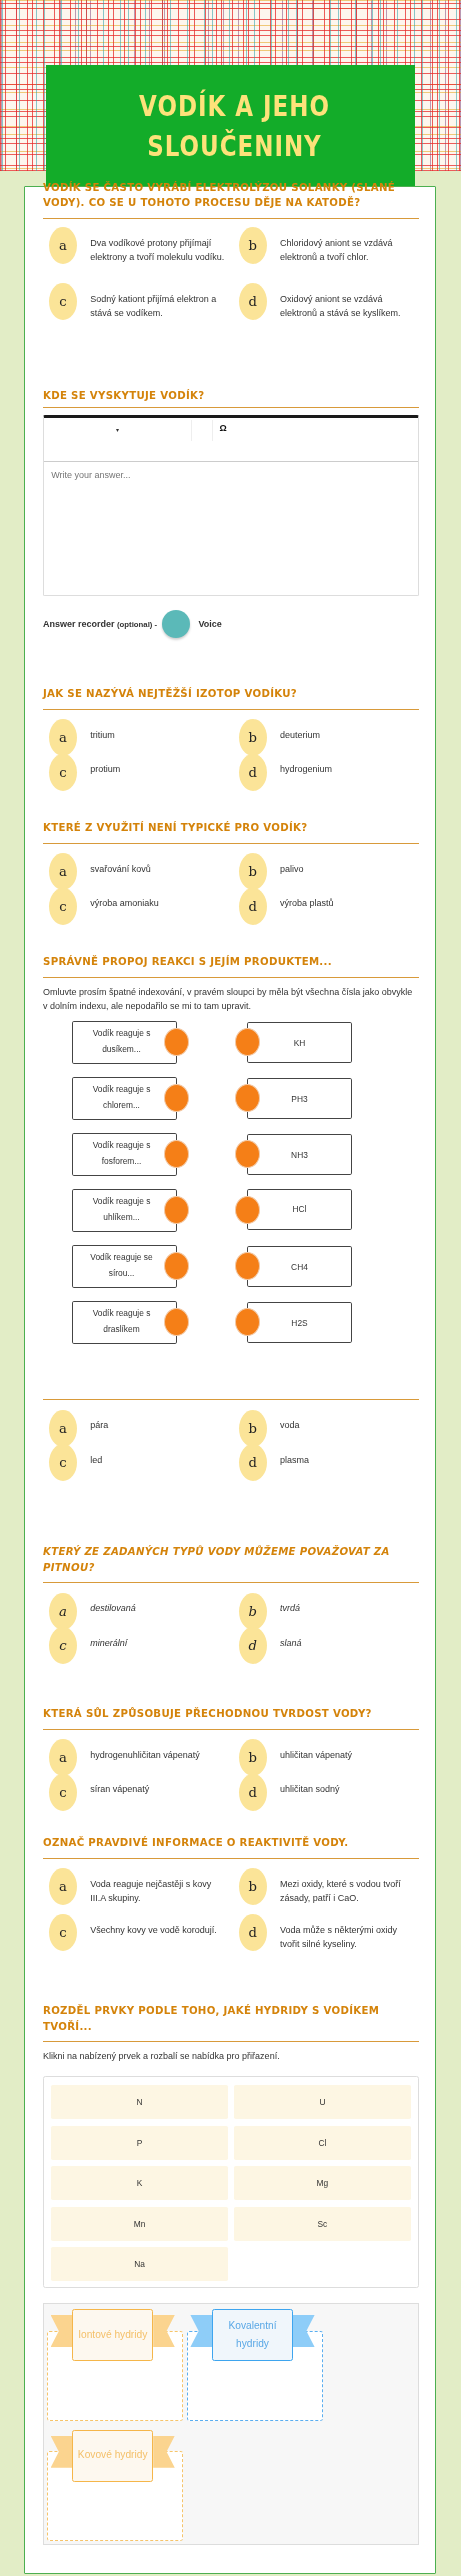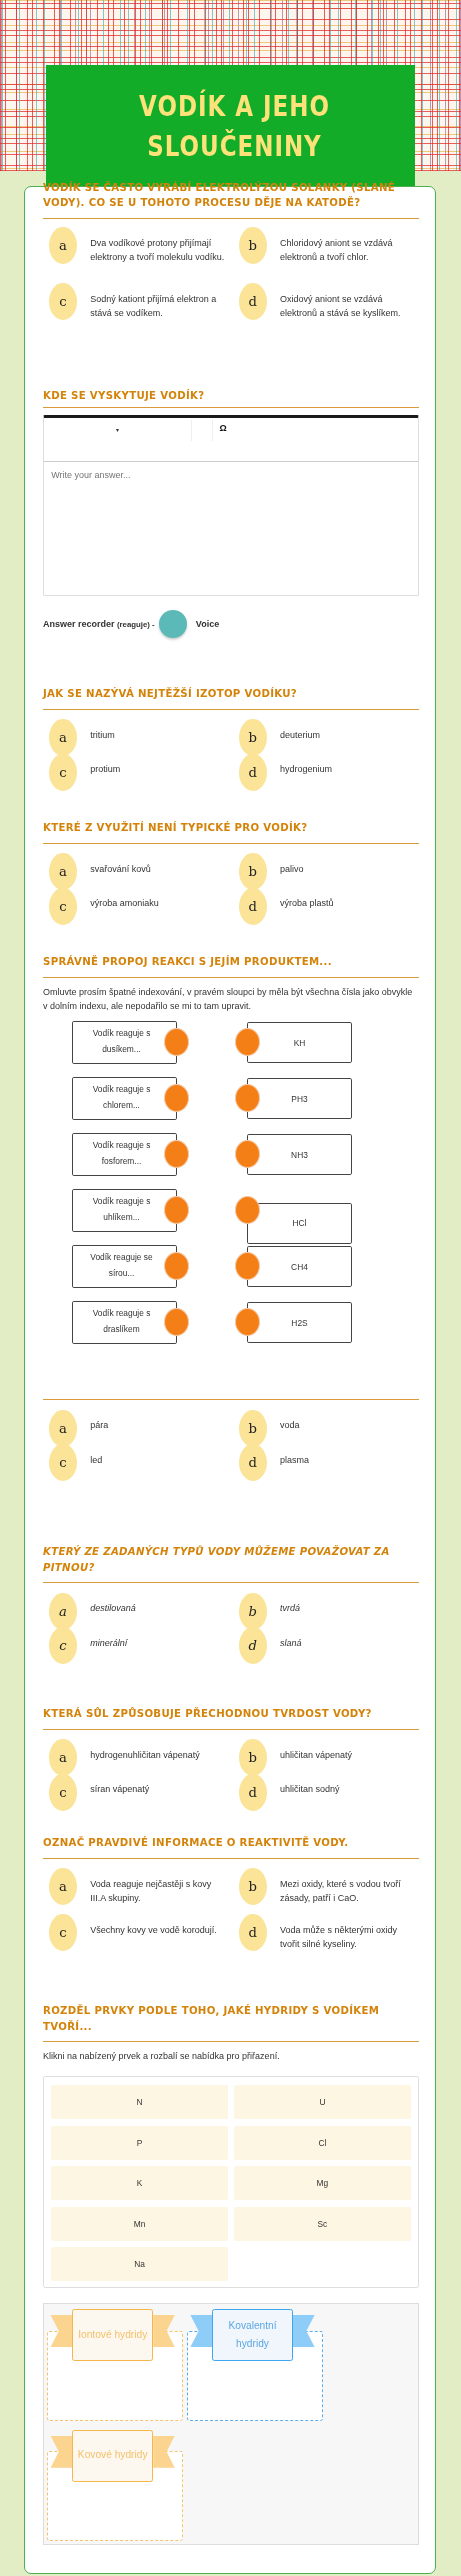--- a/index.html
+++ b/index.html
@@ -36,21 +36,21 @@
     line-height: 40px;
     letter-spacing: 1.2px;
     transform: scaleX(0.82);
     text-transform: uppercase;
   }
   .card {
     position: absolute; left: 24px; top: 186px; width: 412px; height: 2388px;
     background: #fff;
     border: 1.8px solid #4caf50;
     border-top-width: 1.2px;
-    border-radius: 7px;
+    border-radius: 1px;
   }
   .q { position: absolute; left: 18px; width: 376px; }
   .qh {
     font-family: "DejaVu Sans", sans-serif;
     font-weight: bold;
     color: #d4830a;
     font-size: 10.2px;
     line-height: 15.6px;
     text-transform: uppercase;
     letter-spacing: 0.3px;
@@ -169,21 +169,21 @@
         <div class="tb-blank"></div>
         <div class="tb-sep"></div>
         <div class="tb-omega">
           <span>Ω</span>
         </div>
       </div>
       <textarea class="answer" placeholder="Write your answer..." style=""></textarea>
     </div>
     <div class="recorder">
       <span>Answer recorder</span>
-      <span class="small">(reaguje) -</span>
+      <span class="small">(optional) -</span>
       <span class="rec-dot"></span>
       <span>Voice</span>
     </div>
   </section>
 
   <section class="q" style="top:499px;">
     <h2 class="qh">Jak se nazývá nejtěžší izotop vodíku?</h2>
     <div class="qline"></div>
     <div class="opts" style="margin-top:17px; row-gap:4.8px;">
       <div class="opt tight">
@@ -247,21 +247,21 @@
       </div>
       <div class="match-row">
         <div class="m-left">Vodík reaguje s fosforem...</div>
         <div class="dot" style="left:121px;top:7.8px;"></div>
         <div class="m-right" style="top:1.8px;">NH3</div>
         <div class="dot" style="left:192px;top:7.8px;"></div>
       </div>
       <div class="match-row">
         <div class="m-left">Vodík reaguje s uhlíkem...</div>
         <div class="dot" style="left:121px;top:7.8px;"></div>
-        <div class="m-right" style="top:14px;">HCl</div>
+        <div class="m-right" style="top:0;">HCl</div>
         <div class="dot" style="left:192px;top:7.8px;"></div>
       </div>
       <div class="match-row">
         <div class="m-left">Vodík reaguje se sírou...</div>
         <div class="dot" style="left:121px;top:7.8px;"></div>
         <div class="m-right" style="top:1.8px;">CH4</div>
         <div class="dot" style="left:192px;top:7.8px;"></div>
       </div>
       <div class="match-row">
         <div class="m-left">Vodík reaguje s draslíkem</div>

